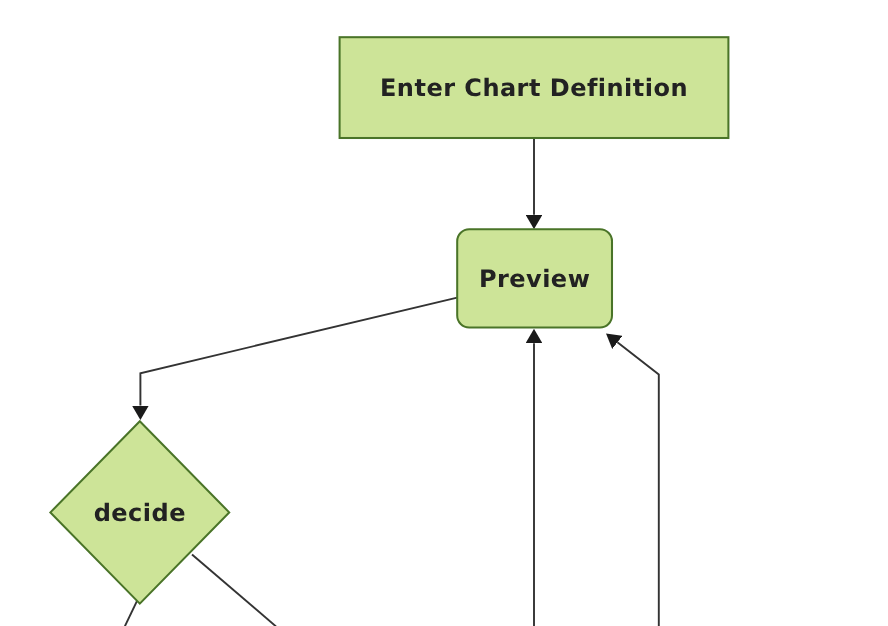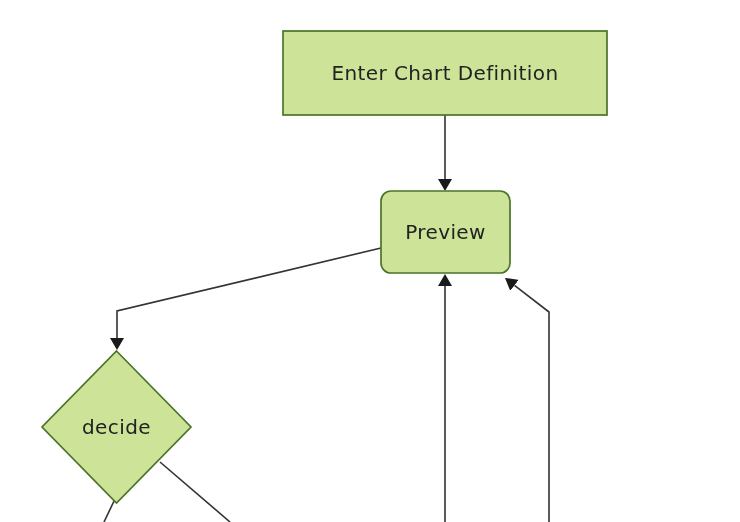--- a/index.html
+++ b/index.html
@@ -7,20 +7,21 @@
     padding: 0;
     width: 740px;
     height: 522px;
     background: #ffffff;
     overflow: hidden;
   }
   .canvas-wrap {
     width: 604px;
     height: 522px;
     position: relative;
+    font-weight: bold;
   }
   svg {
     display: block;
   }
   .node-shape {
     stroke-width: 1.7;
   }
   .node-label {
     font-family: "DejaVu Sans", "Liberation Sans", sans-serif;
     font-size: 20px;

